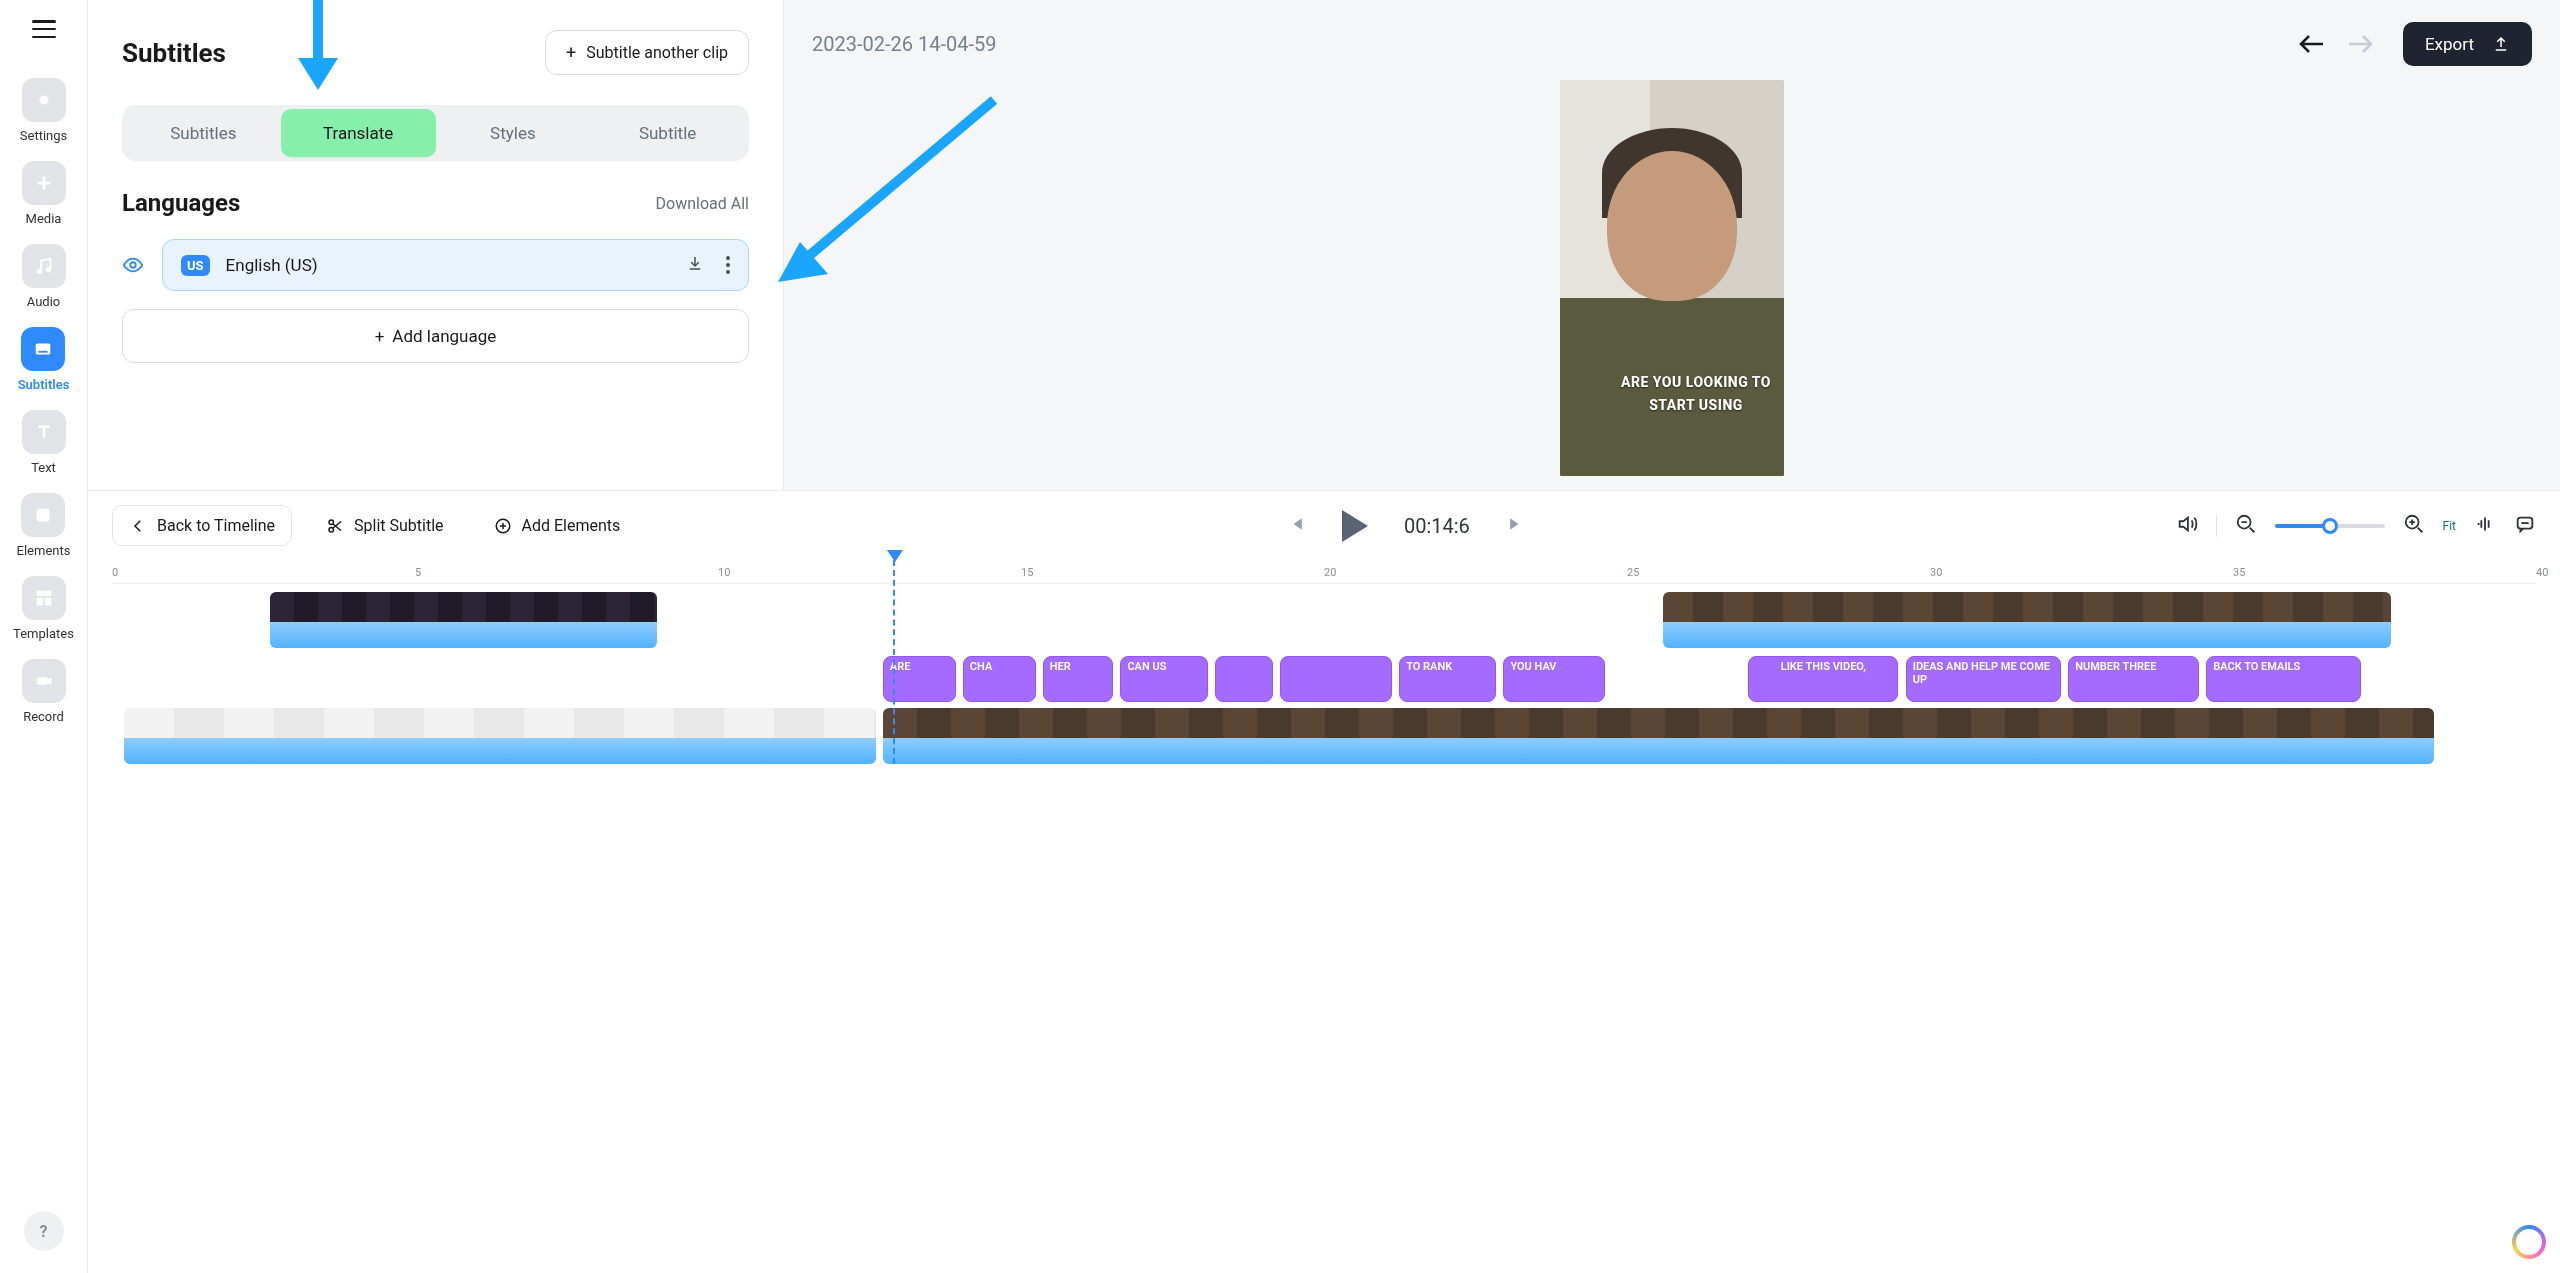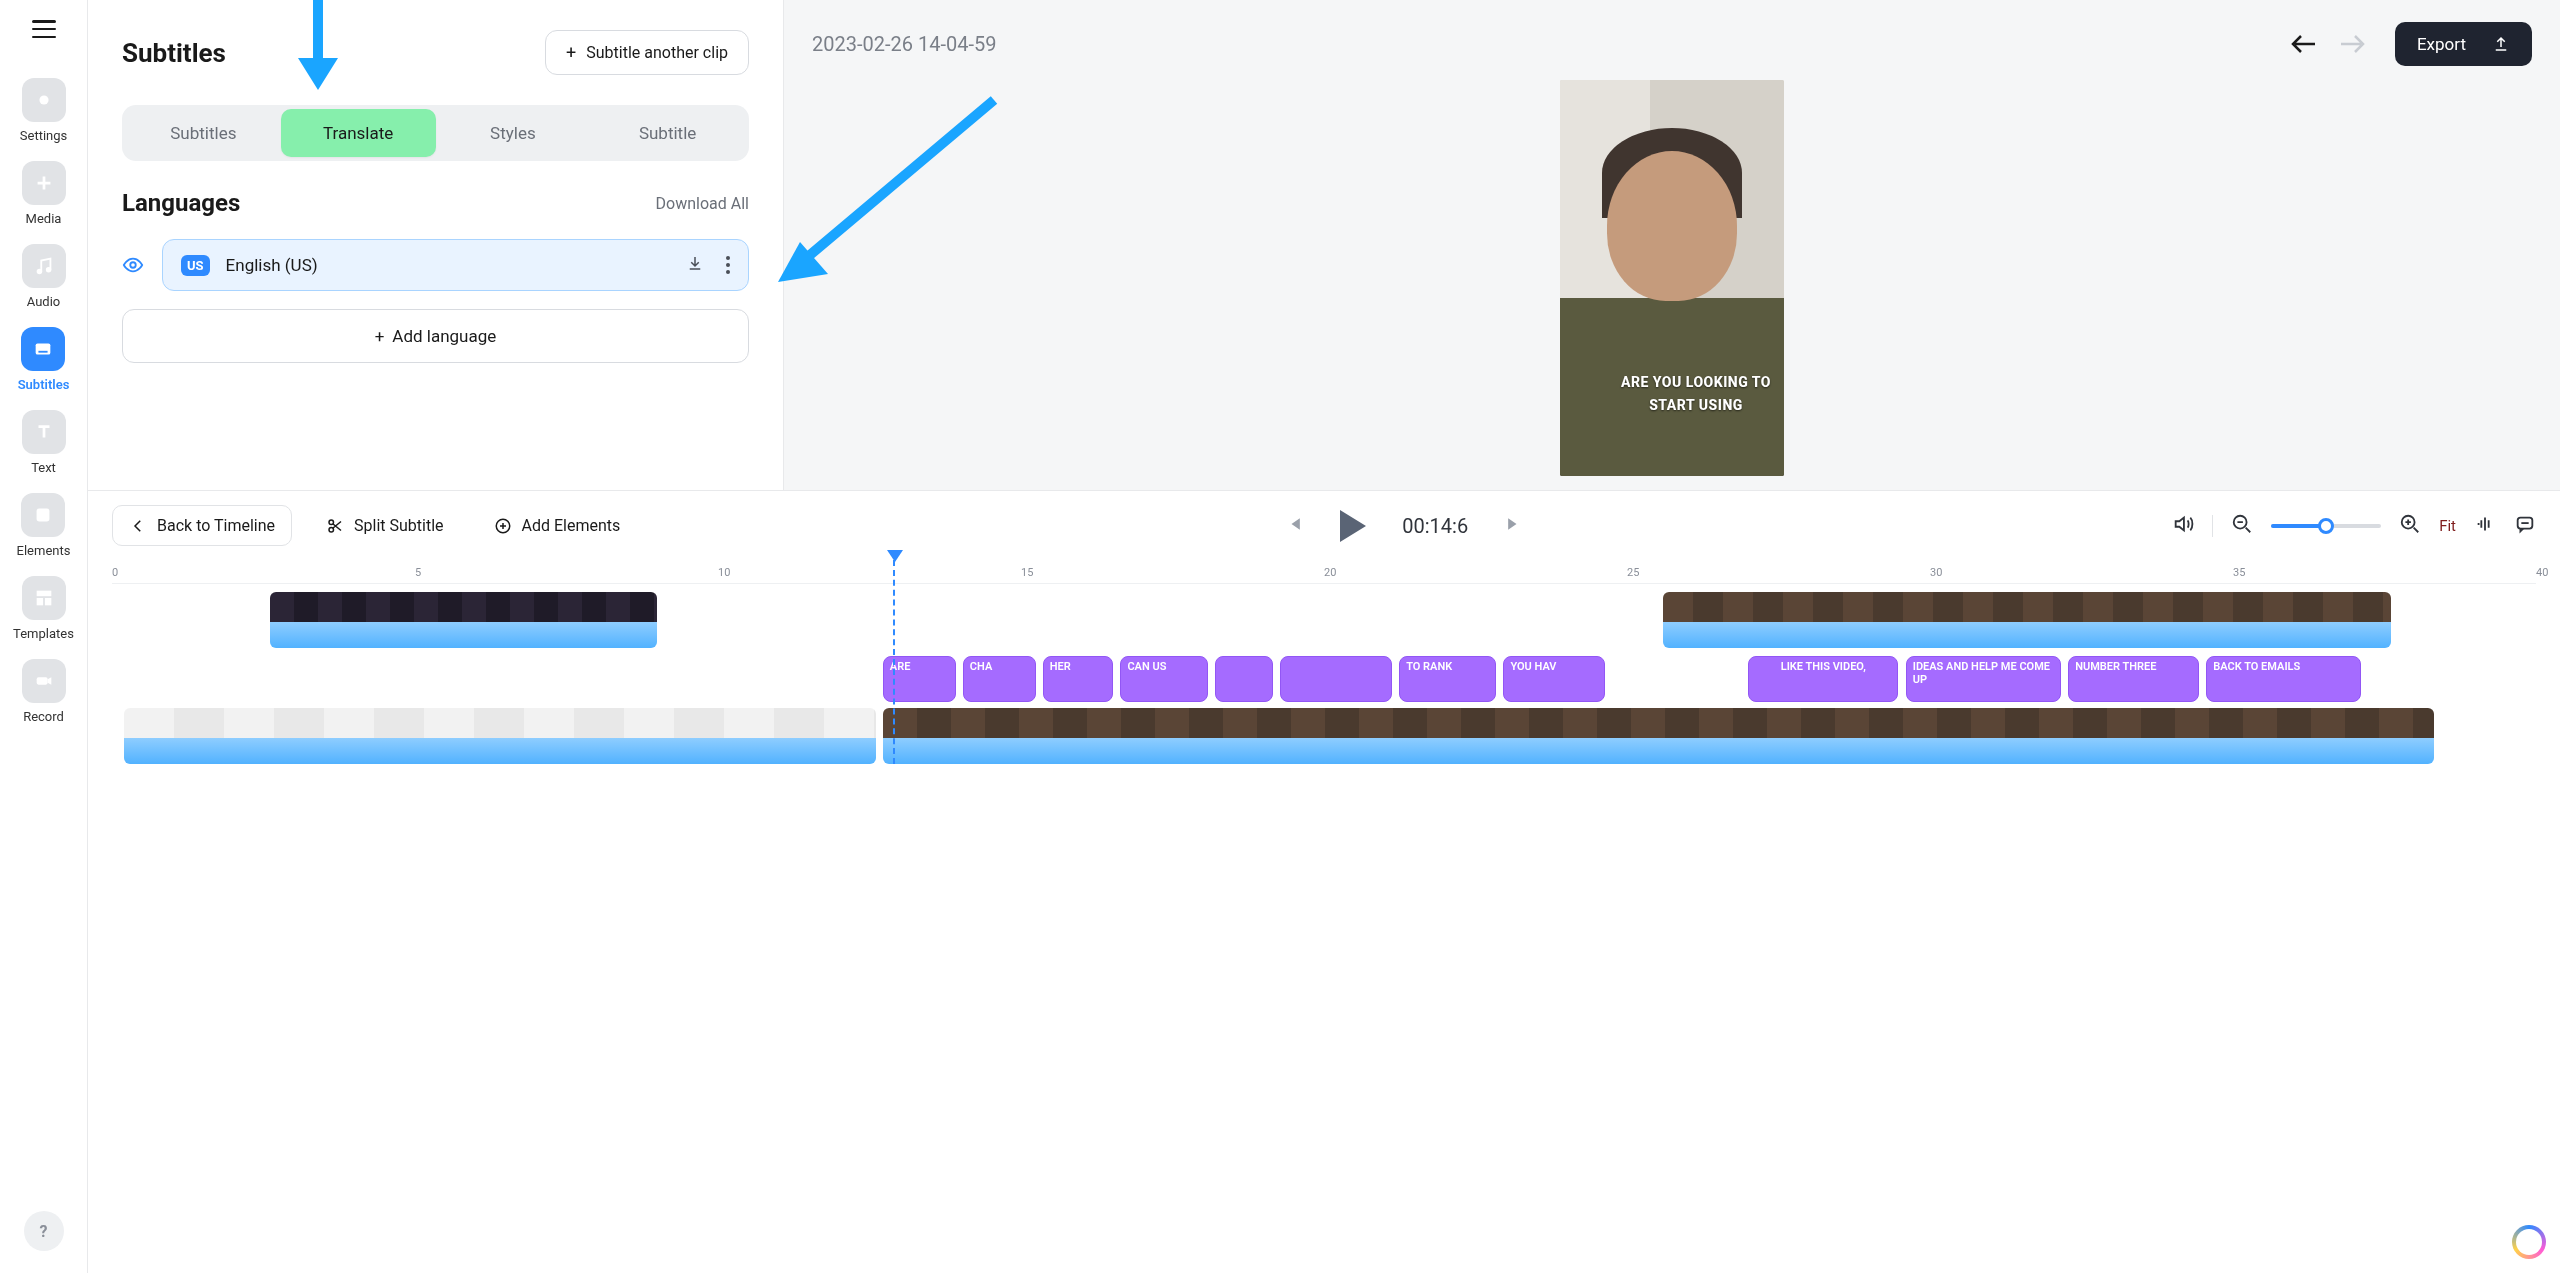--- a/index.html
+++ b/index.html
@@ -45,21 +45,21 @@
 .add-lang{margin-top:18px;border:1.5px solid #d8dbe0;border-radius:12px;padding:16px;text-align:center;font-size:17px;color:#1a1a1a;cursor:pointer;display:flex;align-items:center;justify-content:center;gap:8px;}
 
 
 .preview{flex:1;display:flex;flex-direction:column;background:#f5f6f7;position:relative;}
 .preview-bar{display:flex;align-items:center;padding:22px 28px 0;}
 .preview-title{font-size:20px;color:#7a7f88;}
 .preview-bar .spacer{flex:1;}
 .arrow-btn{width:34px;height:24px;cursor:pointer;color:#1a1a1a;margin-right:14px;display:flex;align-items:center;justify-content:center;}
 .arrow-btn.disabled{color:#c8ccd2;}
 .arrow-btn svg{width:100%;height:100%;fill:none;stroke:currentColor;stroke-width:2.5;}
-.export-btn{background:#1f2430;color:#fff;border-radius:10px;padding:12px 22px;font-size:17px;display:flex;align-items:center;gap:26px;cursor:pointer;margin-left:12px;}
+.export-btn{background:#1f2430;color:#fff;border-radius:10px;padding:12px 22px;font-size:17px;display:flex;align-items:center;gap:18px;cursor:pointer;margin-left:12px;}
 .export-btn svg{width:18px;height:18px;fill:none;stroke:#fff;stroke-width:2;}
 .video-wrap{flex:1;display:flex;align-items:center;justify-content:center;}
 .video{width:224px;height:396px;background:#c9c2b8;position:relative;border-radius:2px;overflow:hidden;background:linear-gradient(180deg,#d8d4cd 0%,#d8d4cd 55%,#3e3c2e 55%,#3e3c2e 100%);}
 .video .wall{position:absolute;top:0;left:0;right:0;height:55%;background:linear-gradient(90deg,#e6e3dd 0 40%,#d5d1c9 40% 100%);}
 .video .head{position:absolute;top:18%;left:50%;transform:translateX(-50%);width:130px;height:150px;border-radius:50% 50% 45% 45%;background:#c59b7c;}
 .video .hair{position:absolute;top:12%;left:50%;transform:translateX(-50%);width:140px;height:90px;border-radius:60% 60% 0 0;background:#40352f;}
 .video .body{position:absolute;bottom:0;left:0;right:0;height:45%;background:#5a5a3f;}
 .caption{position:absolute;bottom:60px;width:100%;text-align:center;color:#fff;font-weight:800;font-size:14px;letter-spacing:.5px;line-height:1.6;text-shadow:0 1px 2px rgba(0,0,0,.6);padding-left:48px;}
 
 
@@ -71,21 +71,21 @@
 .tl-toolbar .center{flex:1;display:flex;align-items:center;justify-content:center;gap:36px;}
 .play{width:0;height:0;border-left:26px solid #5a6475;border-top:16px solid transparent;border-bottom:16px solid transparent;cursor:pointer;}
 .timecode{font-size:20px;color:#30343b;}
 .skip svg{width:20px;height:20px;fill:#9aa0aa;}
 .tl-right{display:flex;align-items:center;gap:18px;}
 .tl-right svg{width:22px;height:22px;fill:none;stroke:#30343b;stroke-width:2;}
 .divider{width:1px;height:22px;background:#e1e3e6;}
 .zoom-track{width:110px;height:4px;background:#d8dbe0;border-radius:2px;position:relative;}
 .zoom-track .fill{position:absolute;left:0;top:0;height:100%;width:50%;background:#2f8aff;border-radius:2px;}
 .zoom-track .knob{position:absolute;top:50%;left:50%;transform:translate(-50%,-50%);width:16px;height:16px;border-radius:50%;background:#fff;border:3px solid #2f8aff;}
-.fit{font-size:15px;color:#7f1d1d;cursor:pointer;}
+.fit{font-size:12px;color:#0f766e;cursor:pointer;}
 .ruler{height:24px;position:relative;border-bottom:1px solid #eef0f2;margin:0 24px;}
 .ruler .tick{position:absolute;top:6px;font-size:11px;color:#8a8f99;}
 .playhead{position:absolute;top:560px;bottom:0;left:calc(24px + 31.6%);width:0;border-left:2px dashed #2f8aff;z-index:5;}
 .playhead:before{content:"";position:absolute;top:-10px;left:-8px;width:0;height:0;border-left:8px solid transparent;border-right:8px solid transparent;border-top:12px solid #2f8aff;}
 
 .track-area{padding:8px 24px 0;position:relative;}
 .lane{height:58px;position:relative;margin-bottom:6px;}
 .clip-audio{position:absolute;top:0;height:56px;border-radius:6px;overflow:hidden;}
 .clip-audio .thumbs{height:30px;background:repeating-linear-gradient(90deg,#d9d2e4 0 28px,#c9c2d4 28px 56px);}
 .clip-audio .wave{height:26px;background:linear-gradient(180deg,#8ecdff,#52b2ff);}

